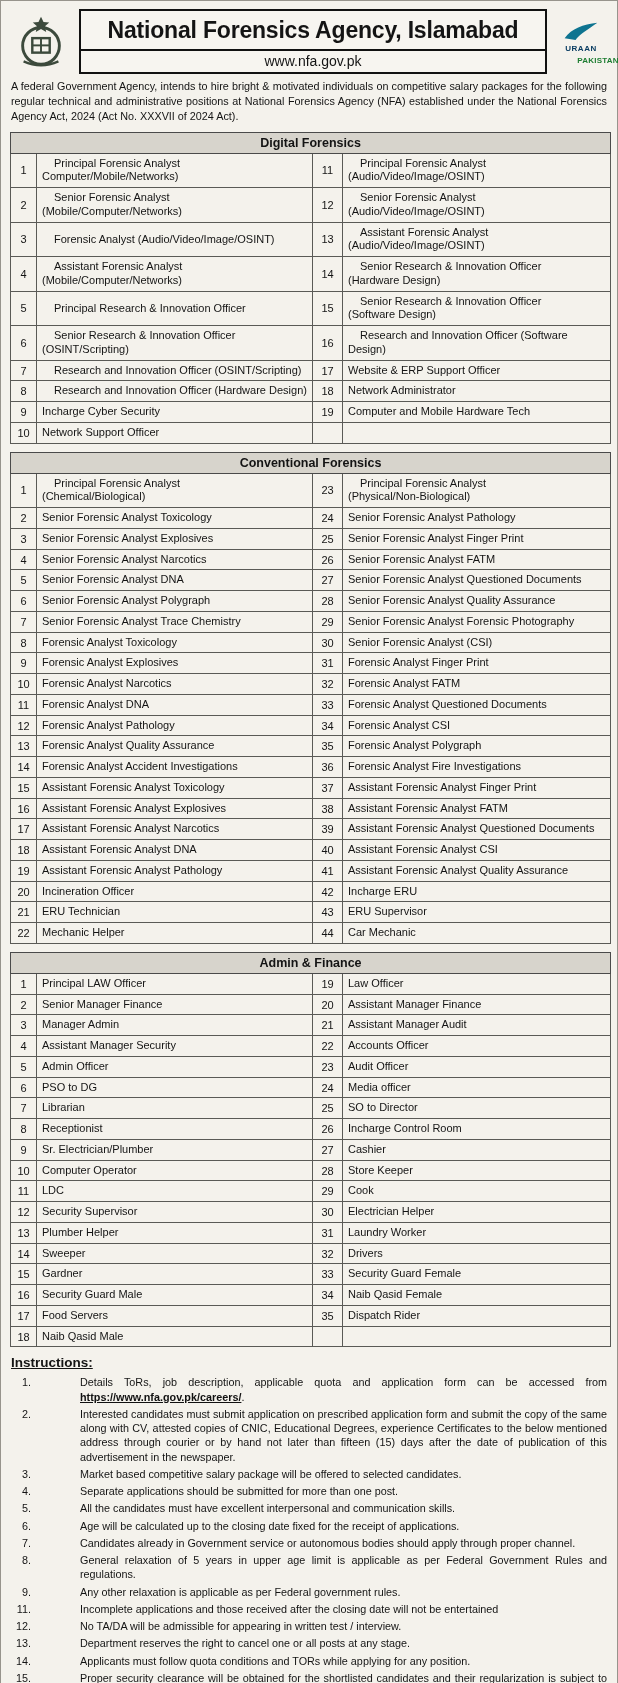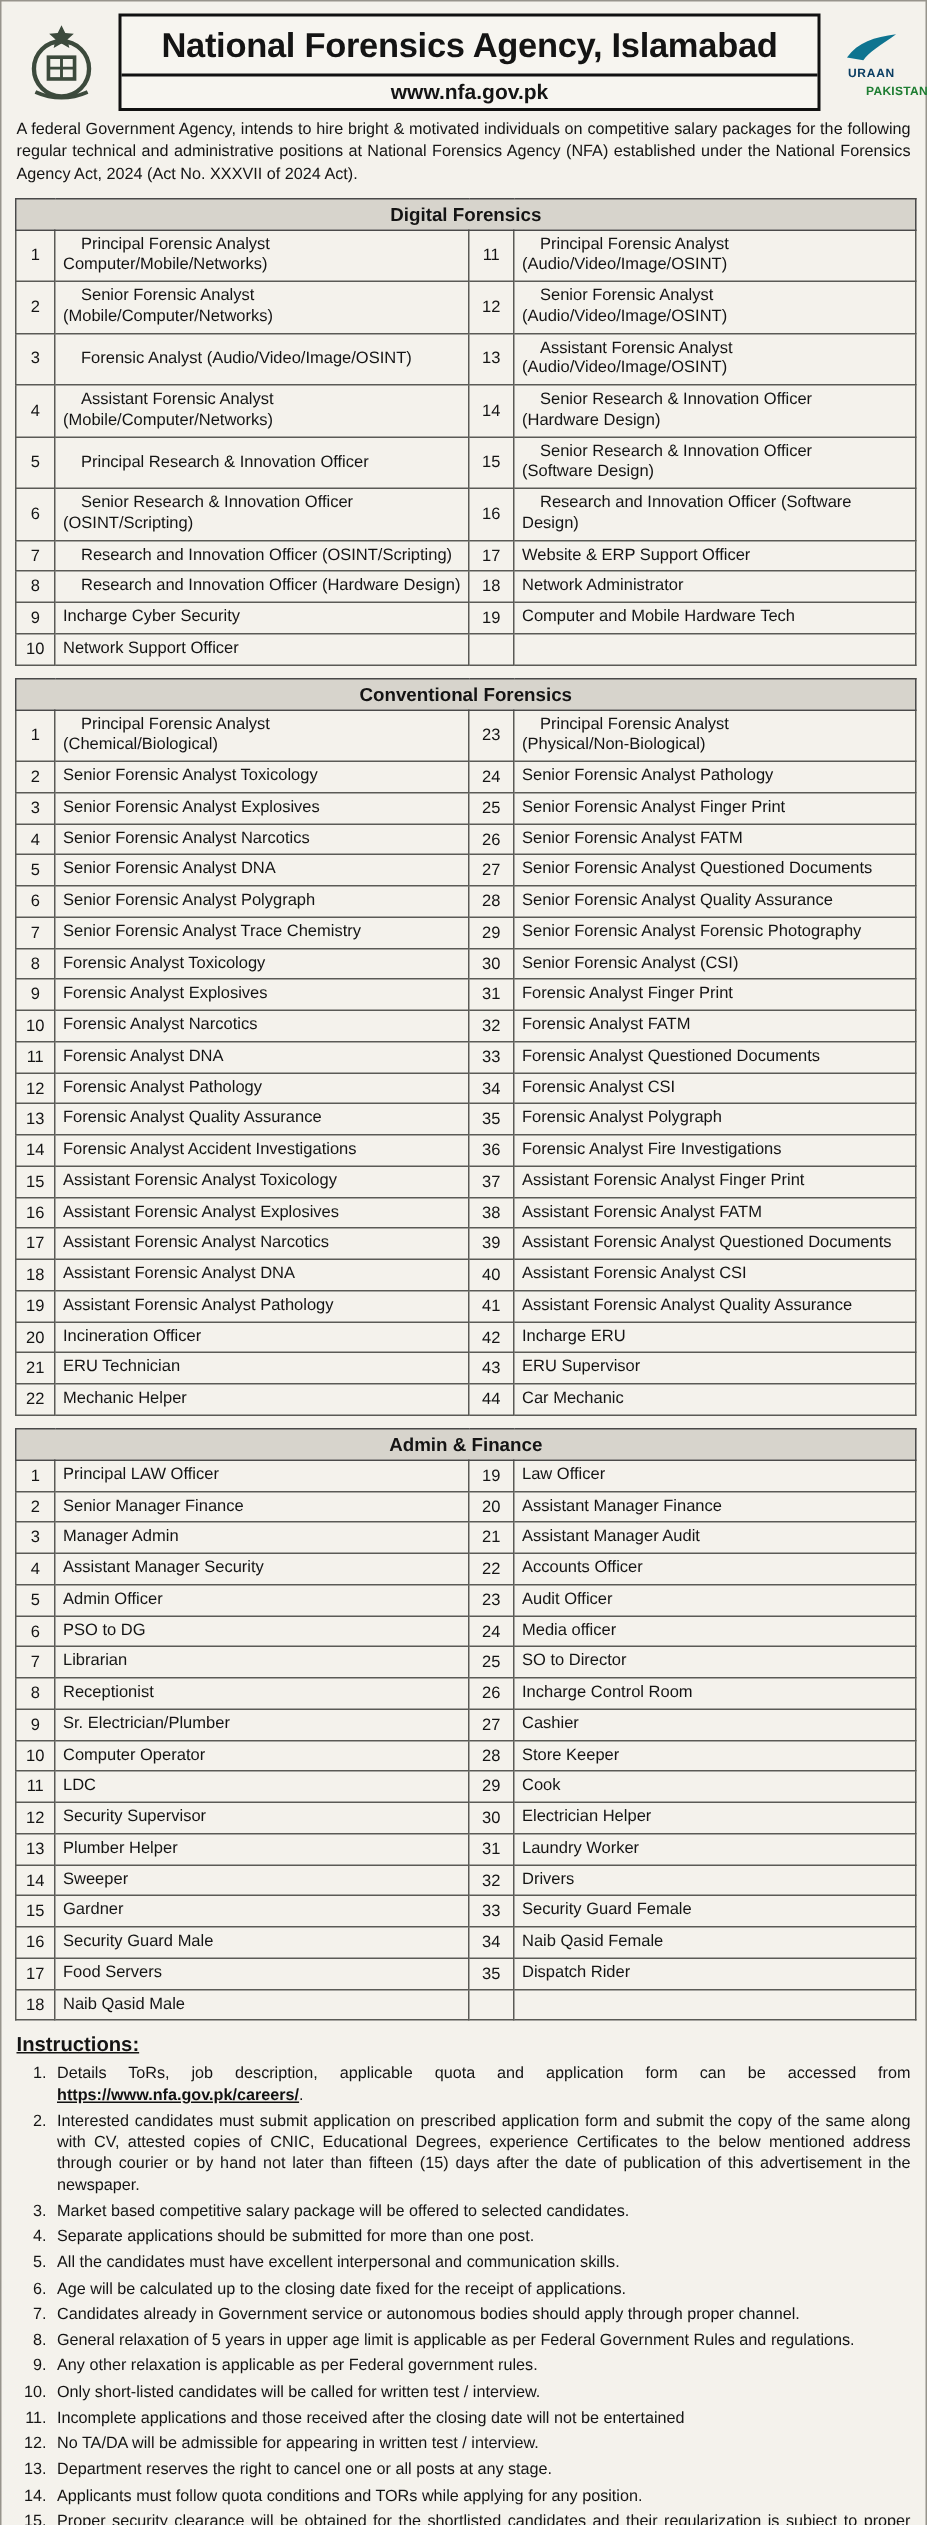--- a/index.html
+++ b/index.html
@@ -23,21 +23,21 @@
   .emblem { width:62px; display:flex; align-items:center; justify-content:center; }
   .title-block {
     flex:1; border:2px solid #111; text-align:center;
     display:flex; flex-direction:column; justify-content:center; background:#f7f5f0;
   }
   .title-block h1 {
     font-size:23px; font-weight:bold; letter-spacing:-0.2px;
     padding:6px 2px 5px; white-space:nowrap;
   }
   .site {
-    border-top:2px solid #111; font-weight:bold; font-size:14px; padding:2px 0 3px;
+    border-top:2px solid #111; font-weight:normal; font-size:14px; padding:2px 0 3px;
   }
   .uraan {
     width:54px; display:flex; flex-direction:column; align-items:center;
     justify-content:center; gap:3px; padding-top:2px;
   }
   .uraan .u1 { font-size:8px; font-weight:bold; color:#0a3d62; letter-spacing:.5px; }
   .uraan .u2 { font-size:8px; font-weight:bold; color:#1e7d32; letter-spacing:.2px;margin-left:34px; }
 
   
   .intro {
@@ -60,21 +60,21 @@
   td.c-pos b { font-weight:normal;padding-left:12px; }
 
   
   .instructions { margin:4px 1px 6px; }
   .ins-head {
     font-size:13.5px; font-weight:bold; text-decoration:underline; margin:2px 0 5px;
   }
   ol.ins-list { list-style:none; }
   ol.ins-list li { display:flex; margin-bottom:3px; }
   .inum { flex:none; width:22px; text-align:right; font-size:10.8px; line-height:1.32; padding-right:2px; }
-  .itext { flex:1; font-size:10.8px; line-height:1.32; text-align:justify; padding-left:5px; }
+  .itext { flex:1; font-size:10.8px; line-height:1.32; text-align:justify; padding-left:5px;margin-left:42px; }
   .ilink { font-weight:bold; text-decoration:underline; color:#111; cursor:pointer; }
 </style>
 </head>
 <body>
 
 <div class="ad">
 
   <header class="hdr">
     <div class="emblem">
       <svg width="58" height="58" viewBox="0 0 60 60" aria-hidden="true">
@@ -488,24 +488,20 @@
         </li>
         <li>
           <span class="inum">8.</span>
           <span class="itext">General relaxation of 5 years in upper age limit is applicable as per Federal Government Rules and regulations.</span>
         </li>
         <li>
           <span class="inum">9.</span>
           <span class="itext">Any other relaxation is applicable as per Federal government rules.</span>
         </li>
         <li>
-          <span class="inum">10.</span>
-          <span class="itext">Only short-listed candidates will be called for written test / interview.</span>
-        </li>
-        <li>
           <span class="inum">11.</span>
           <span class="itext">Incomplete applications and those received after the closing date will not be entertained</span>
         </li>
         <li>
           <span class="inum">12.</span>
           <span class="itext">No TA/DA will be admissible for appearing in written test / interview.</span>
         </li>
         <li>
           <span class="inum">13.</span>
           <span class="itext">Department reserves the right to cancel one or all posts at any stage.</span>

